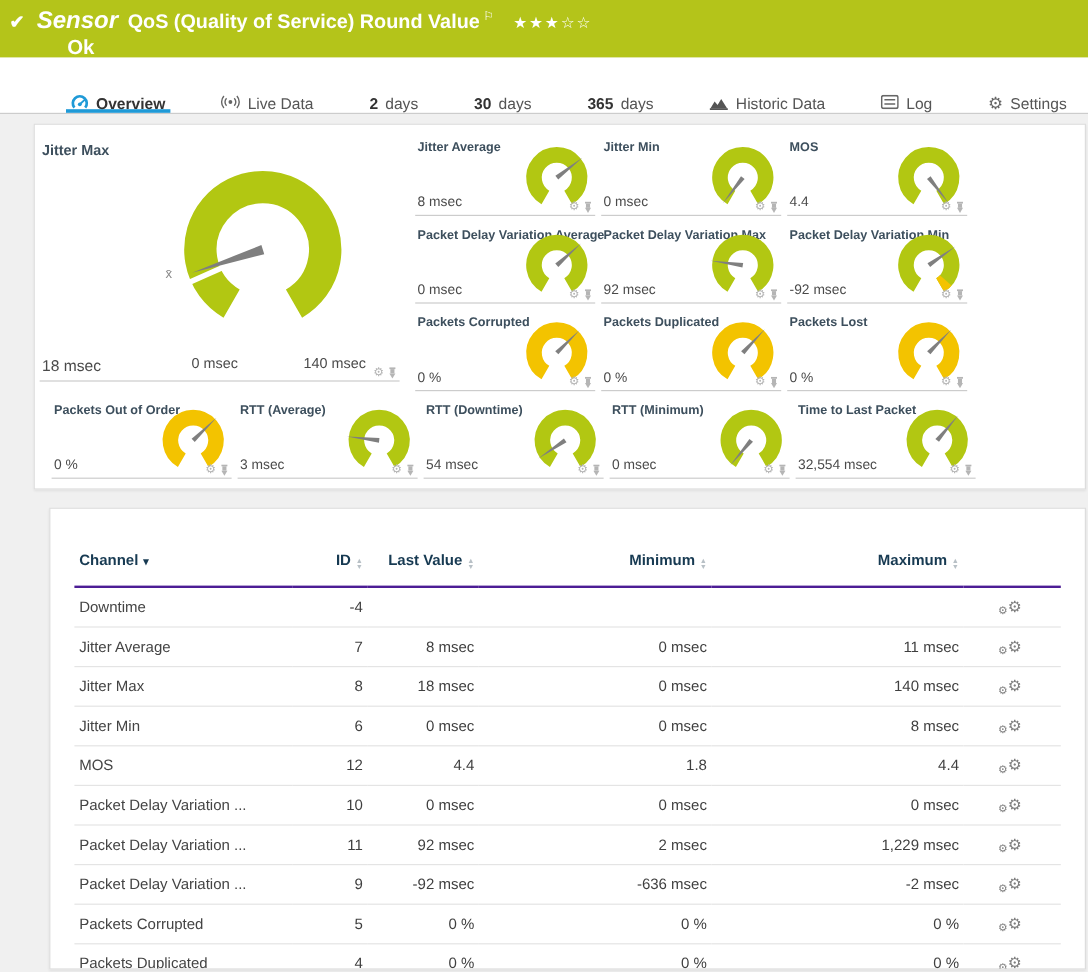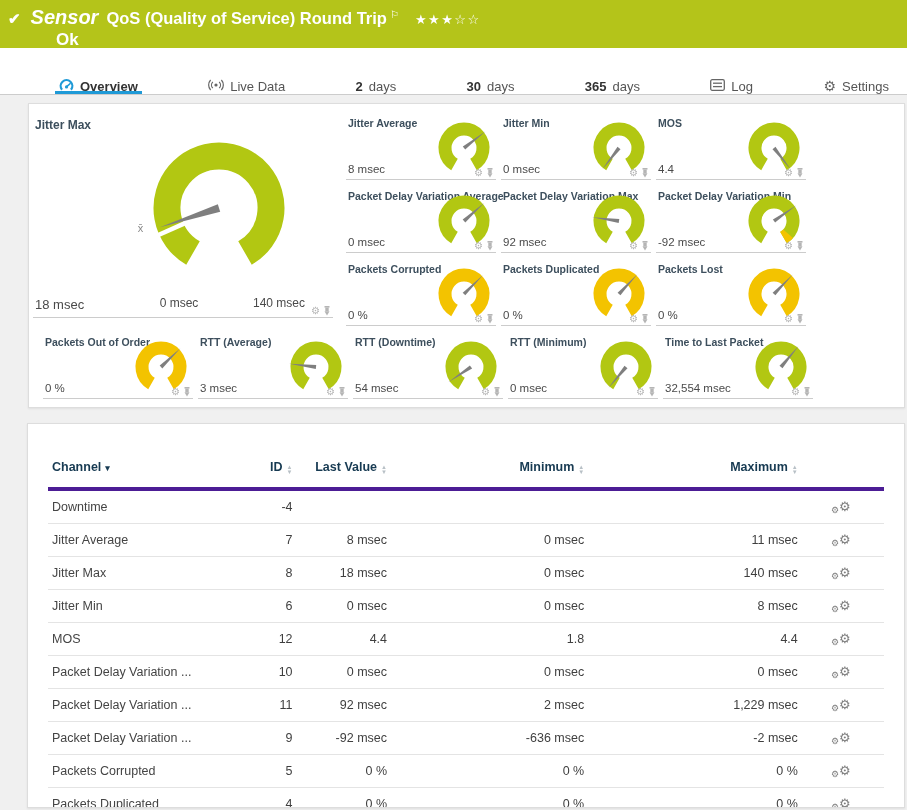--- a/index.html
+++ b/index.html
@@ -21,21 +21,21 @@
           align-items:stretch; padding:0 14px 0 55px; justify-content:space-between; }
   .tab { display:flex; align-items:center; gap:6px; font-size:13px; color:#555;
          cursor:pointer; border-bottom:3px solid transparent; padding:0 4px;margin-top:33px; }
   .tab b { color:#333; font-weight:bold; }
   .tab.active { border-bottom-color:#1f9ad7; color:#333; font-weight:bold; }
   .tab .glyph { font-size:14px; color:#666; line-height:1; }
 
   
   .panel { background:#fff; border:1px solid #ddd; box-shadow:0 1px 2px rgba(0,0,0,0.07); }
   .gauges { position:relative; margin:8px 2px 0 28px; height:305px; }
-  .table-panel { margin:15px 2px 0 27px; height:385px; padding:32px 20px 0 20px; overflow:hidden; }
+  .table-panel { margin:15px 2px 0 41px; height:385px; padding:32px 20px 0 20px; overflow:hidden; }
 
   
   .g-title { font-size:10.5px; font-weight:bold; color:#3d4f5d; white-space:nowrap; }
   .tile { position:relative; height:65px; border-bottom:1px solid #ccc; }
   .tile .g-title { position:absolute; top:2px; left:2px; }
   .tile svg.dial { position:absolute; right:4px; top:7px; }
   .tile .g-value { position:absolute; left:2px; bottom:4px; font-size:11.5px; color:#4a4a4a; }
   .tile-icons { position:absolute; right:2px; bottom:1px; display:flex; align-items:flex-end; gap:3px; cursor:pointer; }
   .tile-gear { font-size:10px; color:#b5b5b5; line-height:1; }
 
@@ -56,36 +56,36 @@
   table { width:100%; border-collapse:collapse; table-layout:fixed; }
   th { text-align:right; vertical-align:top; font-size:12.5px; font-weight:bold;
        color:#173a52; padding:4px 4px 12px 4px; cursor:pointer; }
   th.c-channel { text-align:left; width:180px; }
   th.c-id { width:62px; } th.c-last { width:92px; }
   th.c-min { width:192px; } th.c-max { width:208px; } th.c-act { width:80px; }
   td { font-size:12.5px; color:#3f3f3f; padding:8px 4px; border-top:1px solid #e4e4e4;
        text-align:right; overflow:hidden; white-space:nowrap; }
   td.c-channel { text-align:left; color:#444; cursor:pointer; }
   td.c-act { text-align:center; }
-  tbody tr:first-child td { border-top:4px solid #4c1d95; }
+  tbody tr:first-child td { border-top:2px solid #4c1d95; }
   .sort-icon { display:inline-flex; flex-direction:column; margin-left:4px;
                color:#b8c0c6; font-size:6px; line-height:5px; vertical-align:2px; }
   .sorted-arrow { color:#173a52; font-size:9px; margin-left:4px; }
   .gears { color:#7f7f7f; cursor:pointer; white-space:nowrap; }
   .gears .g1 { font-style:normal; font-size:13px; }
   .gears .g2 { font-style:normal; font-size:9px; margin-left:-4px; vertical-align:-2px; }
 </style>
 </head>
 <body>
 
 <header class="statusbar">
   <div class="status-line1">
     <span class="check">✔</span>
     <span class="kind">Sensor</span>
-    <span class="title">QoS (Quality of Service) Round Trip</span>
+    <span class="title">QoS (Quality of Service) Round Value</span>
     <span class="flag">⚐</span>
     <span class="stars">★★★☆☆</span>
   </div>
   <div class="status-line2">
     <span>Ok</span>
   </div>
 </header>
 
 <nav class="tabs">
   <div class="tab active">
@@ -114,20 +114,29 @@
     <b>2</b>
     <span>days</span>
   </div>
   <div class="tab">
     <b>30</b>
     <span>days</span>
   </div>
   <div class="tab">
     <b>365</b>
     <span>days</span>
+  </div>
+  <div class="tab">
+    <span class="glyph">
+      <svg width="16" height="13" viewBox="0 0 16 13">
+          <path d="M1 11.5 L4.5 5.5 L7 8.5 L10 3.5 L15 11.5 Z" fill="#555"></path>
+          <line x1="0.5" y1="12" x2="15.5" y2="12" stroke="#555" stroke-width="1.4"></line>
+        </svg>
+    </span>
+    <span>Historic Data</span>
   </div>
   <div class="tab">
     <span class="glyph">
       <svg width="15" height="12" viewBox="0 0 15 12">
           <rect x="0.7" y="0.7" width="13.6" height="10.6" rx="1.5" fill="none" stroke="#666" stroke-width="1.3"></rect>
           <line x1="3" y1="4.2" x2="12" y2="4.2" stroke="#666" stroke-width="1.3"></line>
           <line x1="3" y1="7.6" x2="12" y2="7.6" stroke="#666" stroke-width="1.3"></line>
         </svg>
     </span>
     <span>Log</span>

